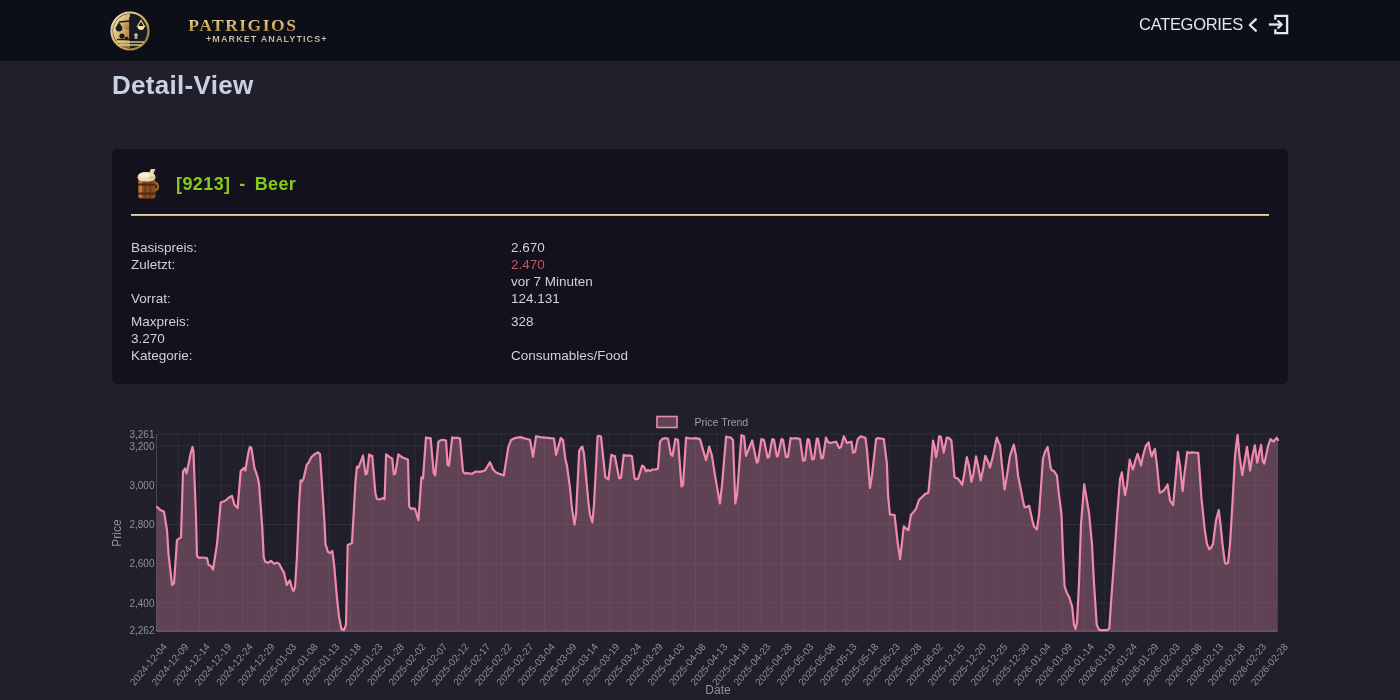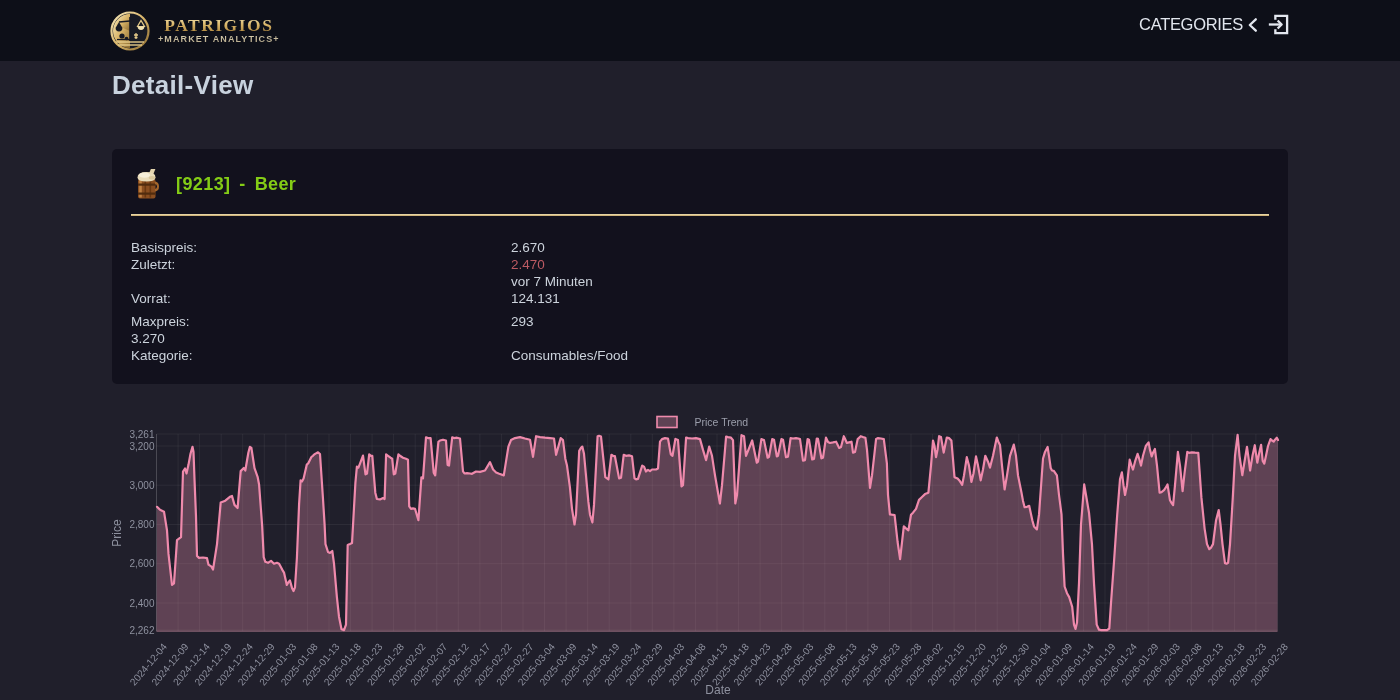--- a/index.html
+++ b/index.html
@@ -6,21 +6,21 @@
   body{width:1400px;height:700px;overflow:hidden;background:#201f2b;
        font-family:"Liberation Sans",sans-serif;position:relative;}
   header{position:absolute;left:0;top:0;width:1400px;height:61px;background:#0d0f18;
          display:flex;align-items:center;}
   .brand{margin-left:8px;text-align:center;}
   .b1{font-family:"Liberation Serif",serif;font-size:17.5px;letter-spacing:1.5px;font-weight:700;
       background:linear-gradient(180deg,#f3e3b0 0%,#d9b569 45%,#a97f35 100%);
       -webkit-background-clip:text;background-clip:text;color:transparent;line-height:17px;}
   .b2{font-size:9px;letter-spacing:1.1px;font-weight:700;color:#cfc6ad;line-height:11px;
       background:linear-gradient(180deg,#ddd2b3 0%,#b0a384 100%);
-      -webkit-background-clip:text;background-clip:text;color:transparent;}
+      -webkit-background-clip:text;background-clip:text;color:transparent;margin-left:48px;}
   .navr{position:absolute;right:111px;top:0;height:49px;display:flex;align-items:center;}
   .cats{color:#e3e7ef;font-weight:400;font-size:16.5px;letter-spacing:-0.3px;}
   h1{position:absolute;left:112px;top:70px;margin:0;font-size:26px;font-weight:700;color:#c8d2de;letter-spacing:0.3px;text-align:center;}
   .card{position:absolute;left:112px;top:149px;width:1176px;height:235px;background:#12111d;border-radius:5px;}
   .chead{position:absolute;left:24px;top:20px;display:flex;align-items:flex-start;}
   .ctitle{margin-left:17px;margin-top:5px;font-size:18px;font-weight:700;color:#84cc16;letter-spacing:0.4px;}
   .goldline{position:absolute;left:19px;top:65px;width:1138px;height:2px;
             background:linear-gradient(180deg,#f0e3b6,#c7a668);}
   .kv{position:absolute;left:19px;top:90px;font-size:13.5px;color:#ccd3dc;line-height:17px;}
   .kv .row{display:flex;}
@@ -111,21 +111,21 @@
         <span class="lab"></span>
         <span>vor 7 Minuten</span>
       </div>
     <div class="row">
         <span class="lab">Vorrat:</span>
         <span>124.131</span>
       </div>
     <div class="sp"></div>
     <div class="row">
         <span class="lab">Maxpreis:</span>
-        <span>293</span>
+        <span>328</span>
       </div>
     <div class="row">
         <span>3.270</span>
       </div>
     <div class="row">
         <span class="lab">Kategorie:</span>
         <span>Consumables/Food</span>
       </div>
   </div>
 </div>

